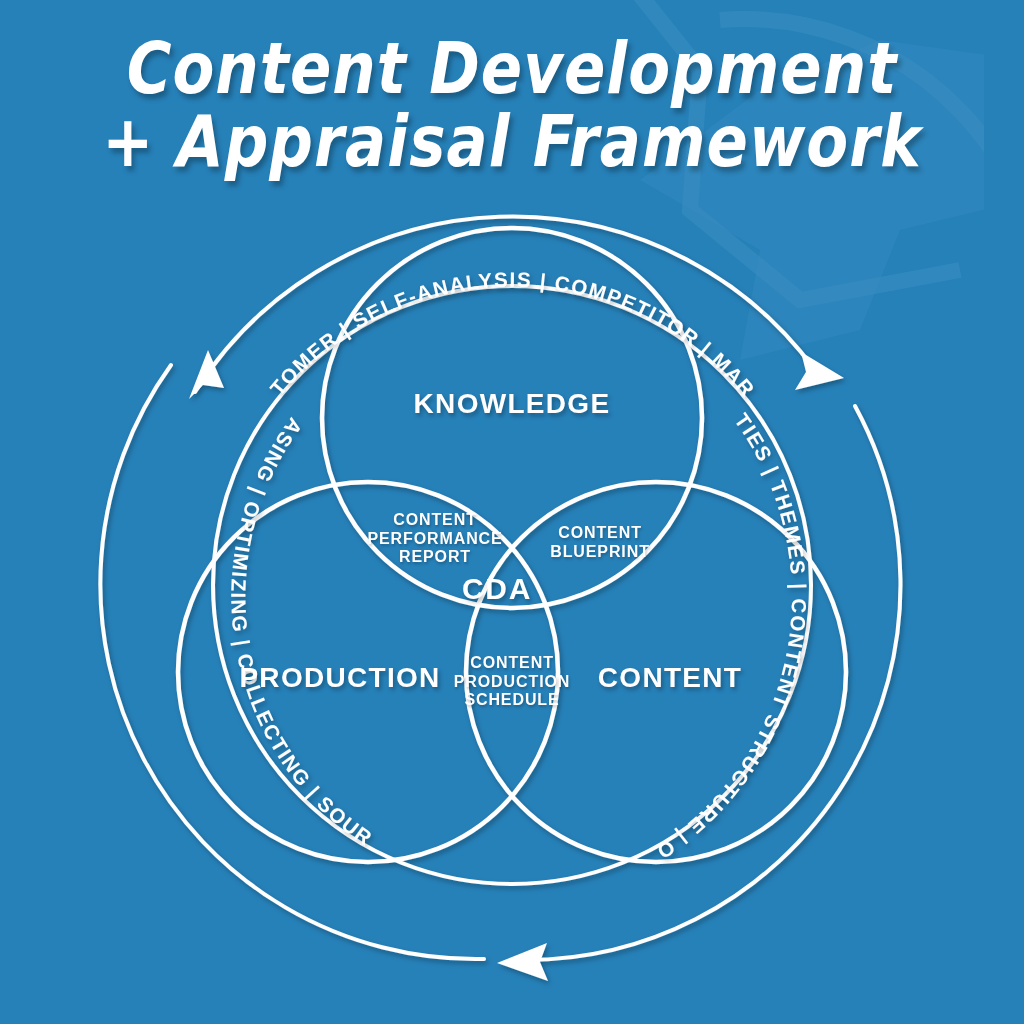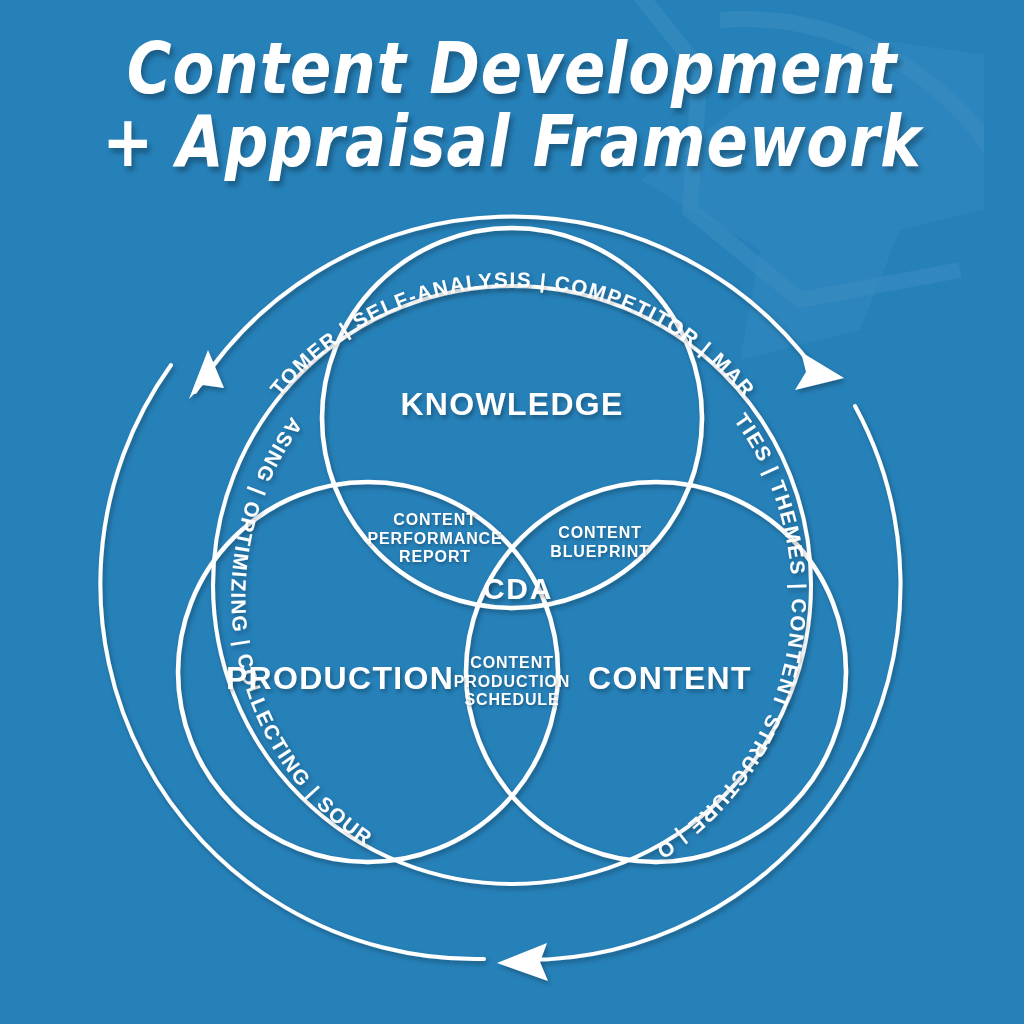--- a/index.html
+++ b/index.html
@@ -68,21 +68,21 @@
     font-family: "Liberation Sans", sans-serif;
     font-size: 20.5px;
     font-weight: bold;
     letter-spacing: 1.6px;
   }
   .lobe-label {
     position: absolute;
     color: #ffffff;
     font-family: "Liberation Sans", sans-serif;
     font-weight: bold;
-    font-size: 32px;
+    font-size: 28px;
     letter-spacing: 1.3px;
     text-shadow: 2px 3px 4px rgba(0,0,0,0.30);
     white-space: nowrap;
     transform: translate(-50%, -50%);
     text-align: left;
   }
   .inter-label {
     position: absolute;
     color: #ffffff;
     font-family: "Liberation Sans", sans-serif;
@@ -187,15 +187,15 @@
 
   <div class="inter-label" style="left:435px; top:539px;">CONTENT
 PERFORMANCE
 REPORT</div>
   <div class="inter-label" style="left:600px; top:543px;">CONTENT
 BLUEPRINT</div>
   <div class="inter-label" style="left:512px; top:682px;">CONTENT
 PRODUCTION
 SCHEDULE</div>
 
-  <div id="core-label" style="left:518px; top:589px;">CDA</div>
+  <div id="core-label" style="left:497px; top:589px;">CDA</div>
 
 </div>
 
 </body></html>

